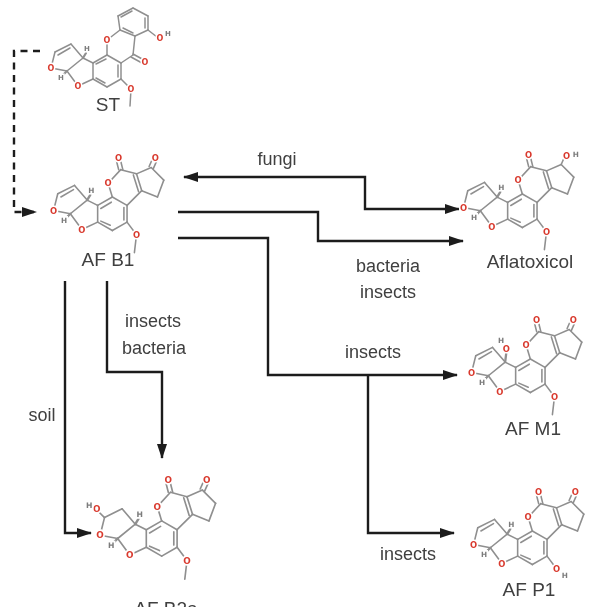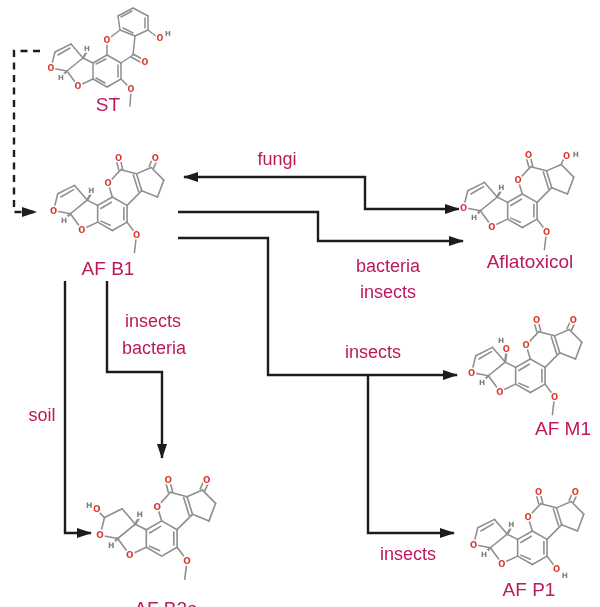--- a/index.html
+++ b/index.html
@@ -3,21 +3,21 @@
 <meta charset="utf-8">
 <style>
   html,body{margin:0;padding:0;background:#fff;}
   #canvas{
     position:relative;width:600px;height:607px;background:#fff;overflow:hidden;
     font-family:"Liberation Sans",sans-serif;
   }
   #diagram-svg{position:absolute;left:0;top:0;}
   .lbl{
     position:absolute;transform:translate(-50%,-50%);
-    white-space:nowrap;color:#be185d;line-height:1;
+    white-space:nowrap;color:#404040;line-height:1;
   }
   .mol-lbl{font-size:19px;}
   .arrow-lbl{font-size:18px;}
   .bond{stroke:#8f8f8f;stroke-width:1.5;fill:none;stroke-linecap:round;}
   .hstub{stroke:#8f8f8f;stroke-width:2.2;fill:none;stroke-linecap:round;}
   .arrow{stroke:#1c1c1c;stroke-width:2.4;fill:none;}
   .atom{
     font-family:"DejaVu Sans",sans-serif;font-weight:bold;
     text-anchor:middle;dominant-baseline:central;
     paint-order:stroke;stroke:#ffffff;stroke-width:3px;
@@ -330,23 +330,23 @@
           <text x="108" y="2" class="atom o">O</text>
           <text x="47" y="33" class="atom h">H</text>
           <text x="21" y="61" class="atom h">H</text>
           <text x="8" y="28" class="atom o">O</text>
           <text x="1" y="25" class="atom h">H</text>
         </g>
     </g>
   </svg>
 
   <div class="lbl mol-lbl" style="left:108px;top:104px">ST</div>
-  <div class="lbl mol-lbl" style="left:108px;top:268px">AF B1</div>
+  <div class="lbl mol-lbl" style="left:108px;top:259px">AF B1</div>
   <div class="lbl mol-lbl" style="left:530px;top:261px">Aflatoxicol</div>
-  <div class="lbl mol-lbl" style="left:563px;top:428px">AF M1</div>
+  <div class="lbl mol-lbl" style="left:533px;top:428px">AF M1</div>
   <div class="lbl mol-lbl" style="left:529px;top:589px">AF P1</div>
   <div class="lbl mol-lbl" style="left:166px;top:608px">AF B2a</div>
 
   <div class="lbl arrow-lbl" style="left:277px;top:159px">fungi</div>
   <div class="lbl arrow-lbl" style="left:388px;top:266px">bacteria</div>
   <div class="lbl arrow-lbl" style="left:388px;top:292px">insects</div>
   <div class="lbl arrow-lbl" style="left:373px;top:352px">insects</div>
   <div class="lbl arrow-lbl" style="left:408px;top:554px">insects</div>
   <div class="lbl arrow-lbl" style="left:42px;top:415px">soil</div>
   <div class="lbl arrow-lbl" style="left:153px;top:321px">insects</div>

